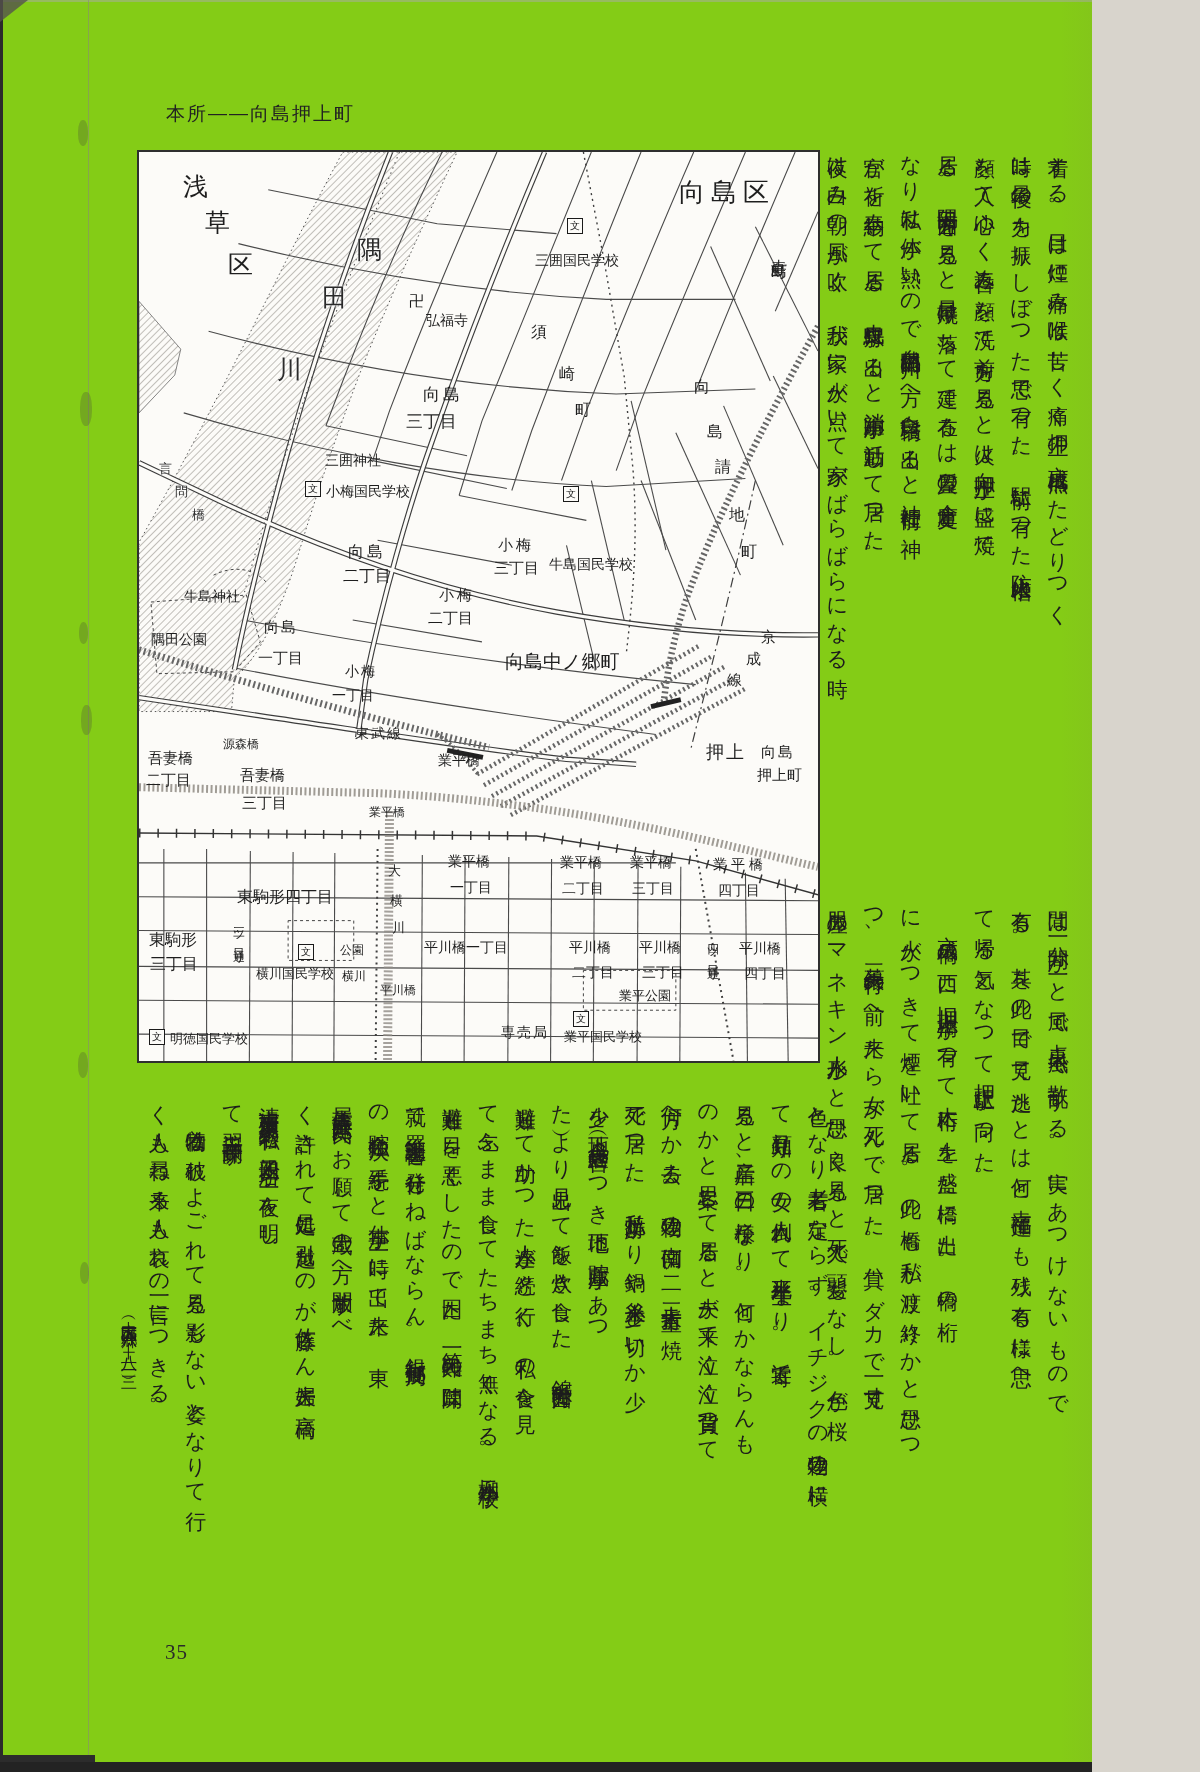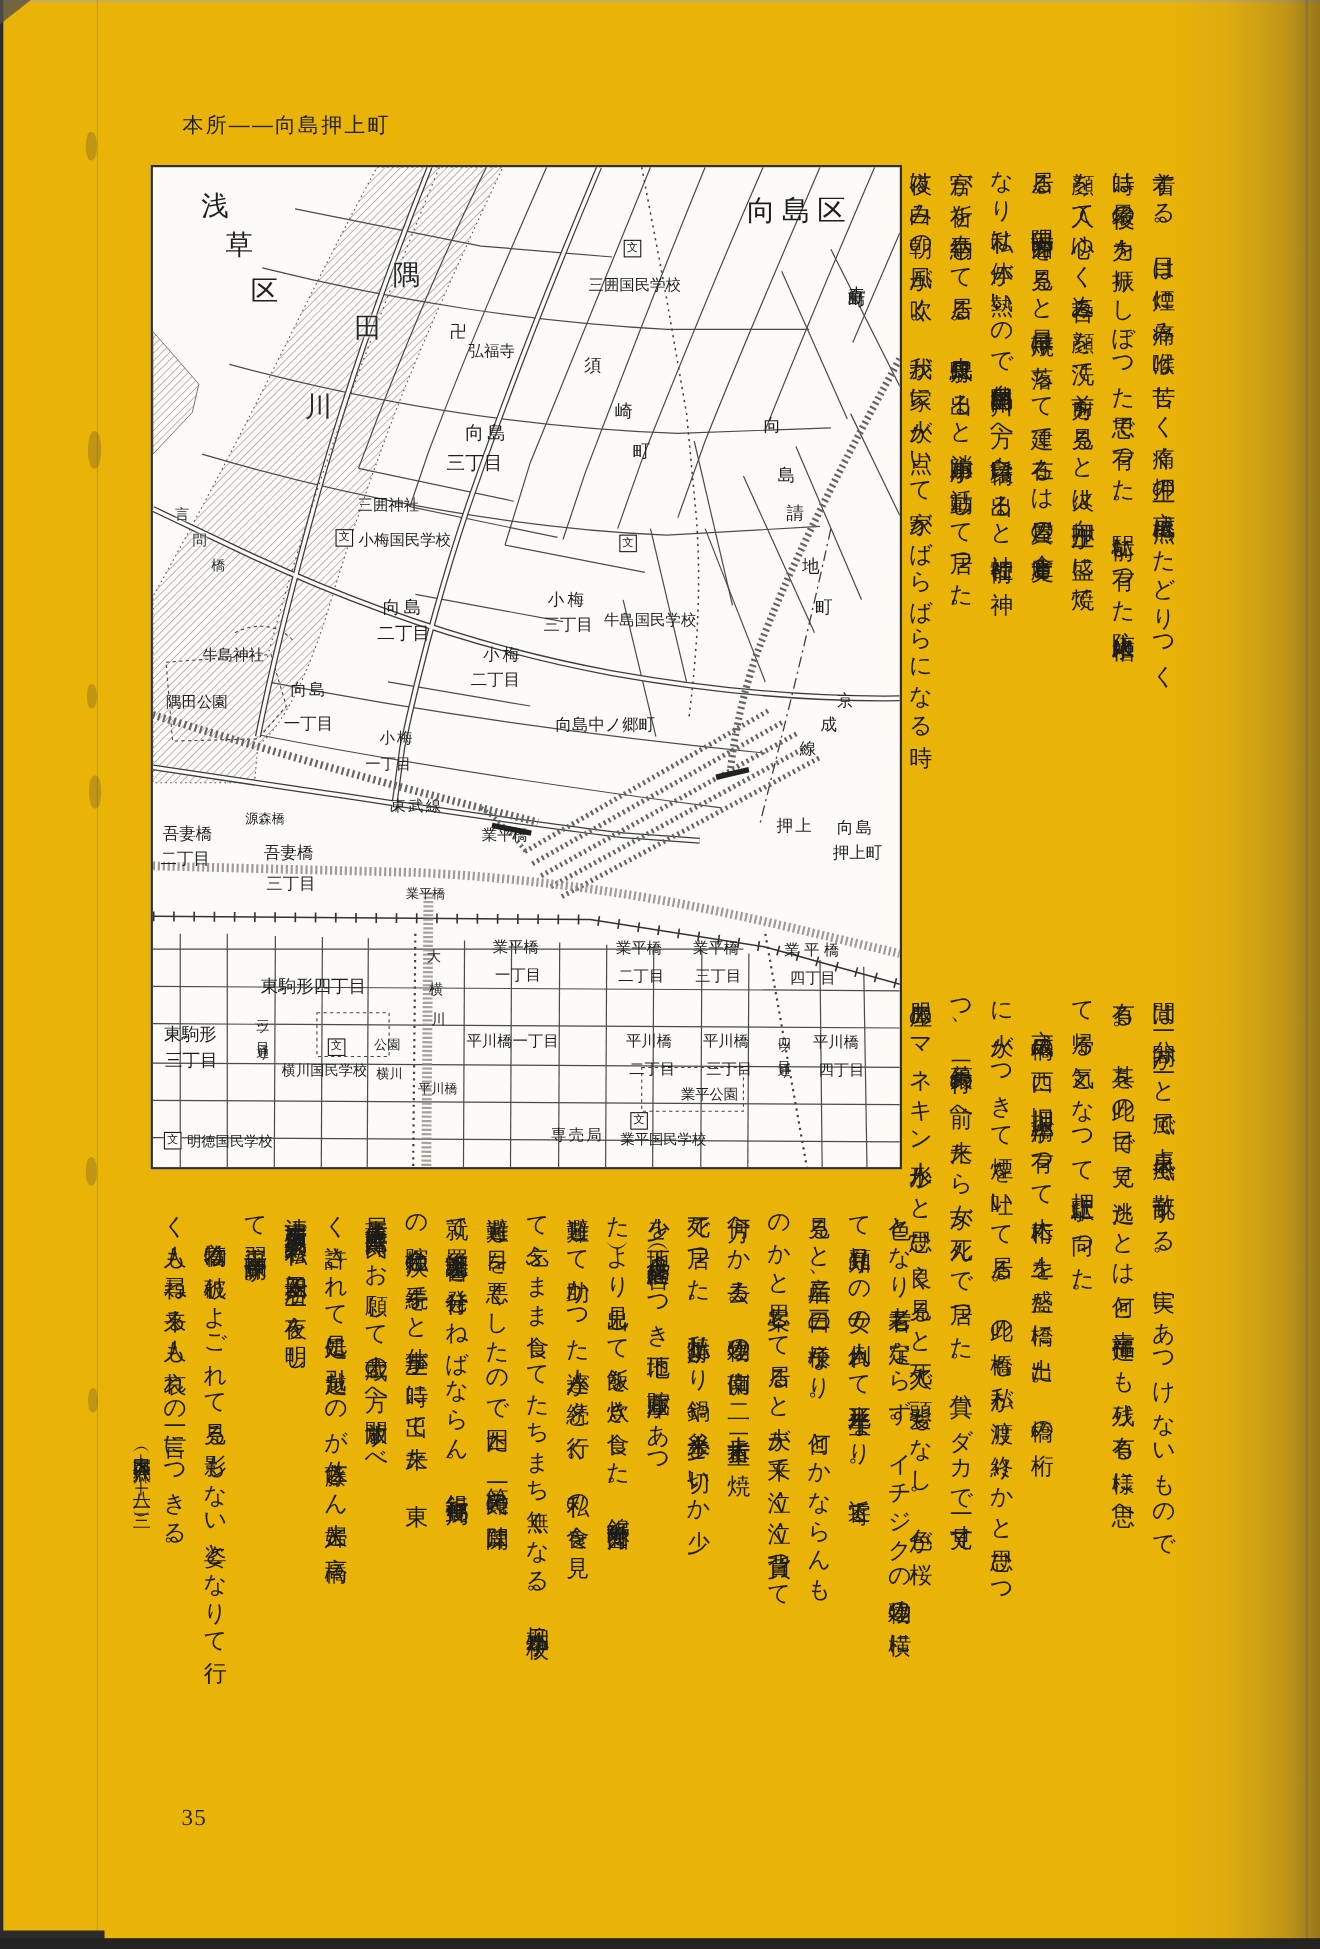--- a/index.html
+++ b/index.html
@@ -1,16 +1,16 @@
 <!DOCTYPE html>
 <html><head>
 <meta charset="utf-8">
 <style>
   html,body{margin:0;padding:0;background:#d8d4cc;}
-  .page{position:relative;width:1200px;height:1772px;background:#eab308;overflow:hidden;
+  .page{position:relative;width:1092px;height:1772px;background:#84cc16;overflow:hidden;
         font-family:"DejaVu Serif","Liberation Serif",serif;}
   
   .edge-left{position:absolute;left:0;top:0;width:3px;height:100%;background:#2b2b2b;}
   .fold-line{position:absolute;left:88px;top:0;width:1px;height:100%;background:#8b857c;opacity:.55;}
   .top-edge{position:absolute;left:0;top:0;width:100%;height:2px;background:#aaa;opacity:.5;}
   .bottom-band{position:absolute;left:0;top:1762px;width:100%;height:10px;background:#232323;}
   .bottom-wedge{position:absolute;left:0;top:1755px;width:95px;height:12px;background:#2c2c2c;}
   .corner-tl{position:absolute;left:0;top:0;width:28px;height:22px;background:#55524d;opacity:.8;
              clip-path:polygon(0 0,100% 0,0 100%);}
   .gutter{position:absolute;top:0;left:1060px;width:140px;height:100%;
@@ -205,25 +205,25 @@
         <span class="map-label" style="left: 209px; top: 392px; font-size: 16px; letter-spacing: 3px;">向島</span>
         <span class="map-label" style="left: 204px; top: 416px; font-size: 16px;">二丁目</span>
         <span class="map-label" style="left: 300px; top: 436px; font-size: 15px; letter-spacing: 3px;">小梅</span>
         <span class="map-label" style="left: 289px; top: 459px; font-size: 15px;">二丁目</span>
         <span class="map-label" style="left: 45px; top: 437px; font-size: 14px;">牛島神社</span>
         <span class="map-label" style="left: 12px; top: 480px; font-size: 14px;">隅田公園</span>
         <span class="map-label" style="left: 125px; top: 468px; font-size: 15px; letter-spacing: 2px;">向島</span>
         <span class="map-label" style="left: 119px; top: 499px; font-size: 15px;">一丁目</span>
         <span class="map-label" style="left: 206px; top: 512px; font-size: 14px; letter-spacing: 2px;">小梅</span>
         <span class="map-label" style="left: 193px; top: 536px; font-size: 14px;">一丁目</span>
-        <span class="map-label" style="left: 366px; top: 500px; font-size: 15px;">向島中ノ郷町</span>
+        <span class="map-label" style="left: 366px; top: 500px; font-size: 19px;">向島中ノ郷町</span>
         <span class="map-label" style="left: 622px; top: 478px; font-size: 15px;">京</span>
         <span class="map-label" style="left: 607px; top: 500px; font-size: 15px;">成</span>
         <span class="map-label" style="left: 588px; top: 521px; font-size: 15px;">線</span>
-        <span class="map-label" style="left: 567px; top: 591px; font-size: 15px; letter-spacing: 2px;">押上</span>
+        <span class="map-label" style="left: 567px; top: 591px; font-size: 18px; letter-spacing: 2px;">押上</span>
         <span class="map-label" style="left: 622px; top: 593px; font-size: 15px; letter-spacing: 2px;">向島</span>
         <span class="map-label" style="left: 618px; top: 616px; font-size: 15px;">押上町</span>
         <span class="map-label" style="left: 216px; top: 574px; font-size: 14px; letter-spacing: 2px;">東武線</span>
         <span class="map-label" style="left: 84px; top: 586px; font-size: 12px;">源森橋</span>
         <span class="map-label" style="left: 9px; top: 599px; font-size: 15px;">吾妻橋</span>
         <span class="map-label" style="left: 7px; top: 621px; font-size: 15px;">二丁目</span>
         <span class="map-label" style="left: 101px; top: 616px; font-size: 15px;">吾妻橋</span>
         <span class="map-label" style="left: 103px; top: 644px; font-size: 15px;">三丁目</span>
         <span class="map-label" style="left: 299px; top: 601px; font-size: 14px;">業平橋</span>
         <span class="map-label" style="left: 230px; top: 654px; font-size: 12px;">業平橋</span>

